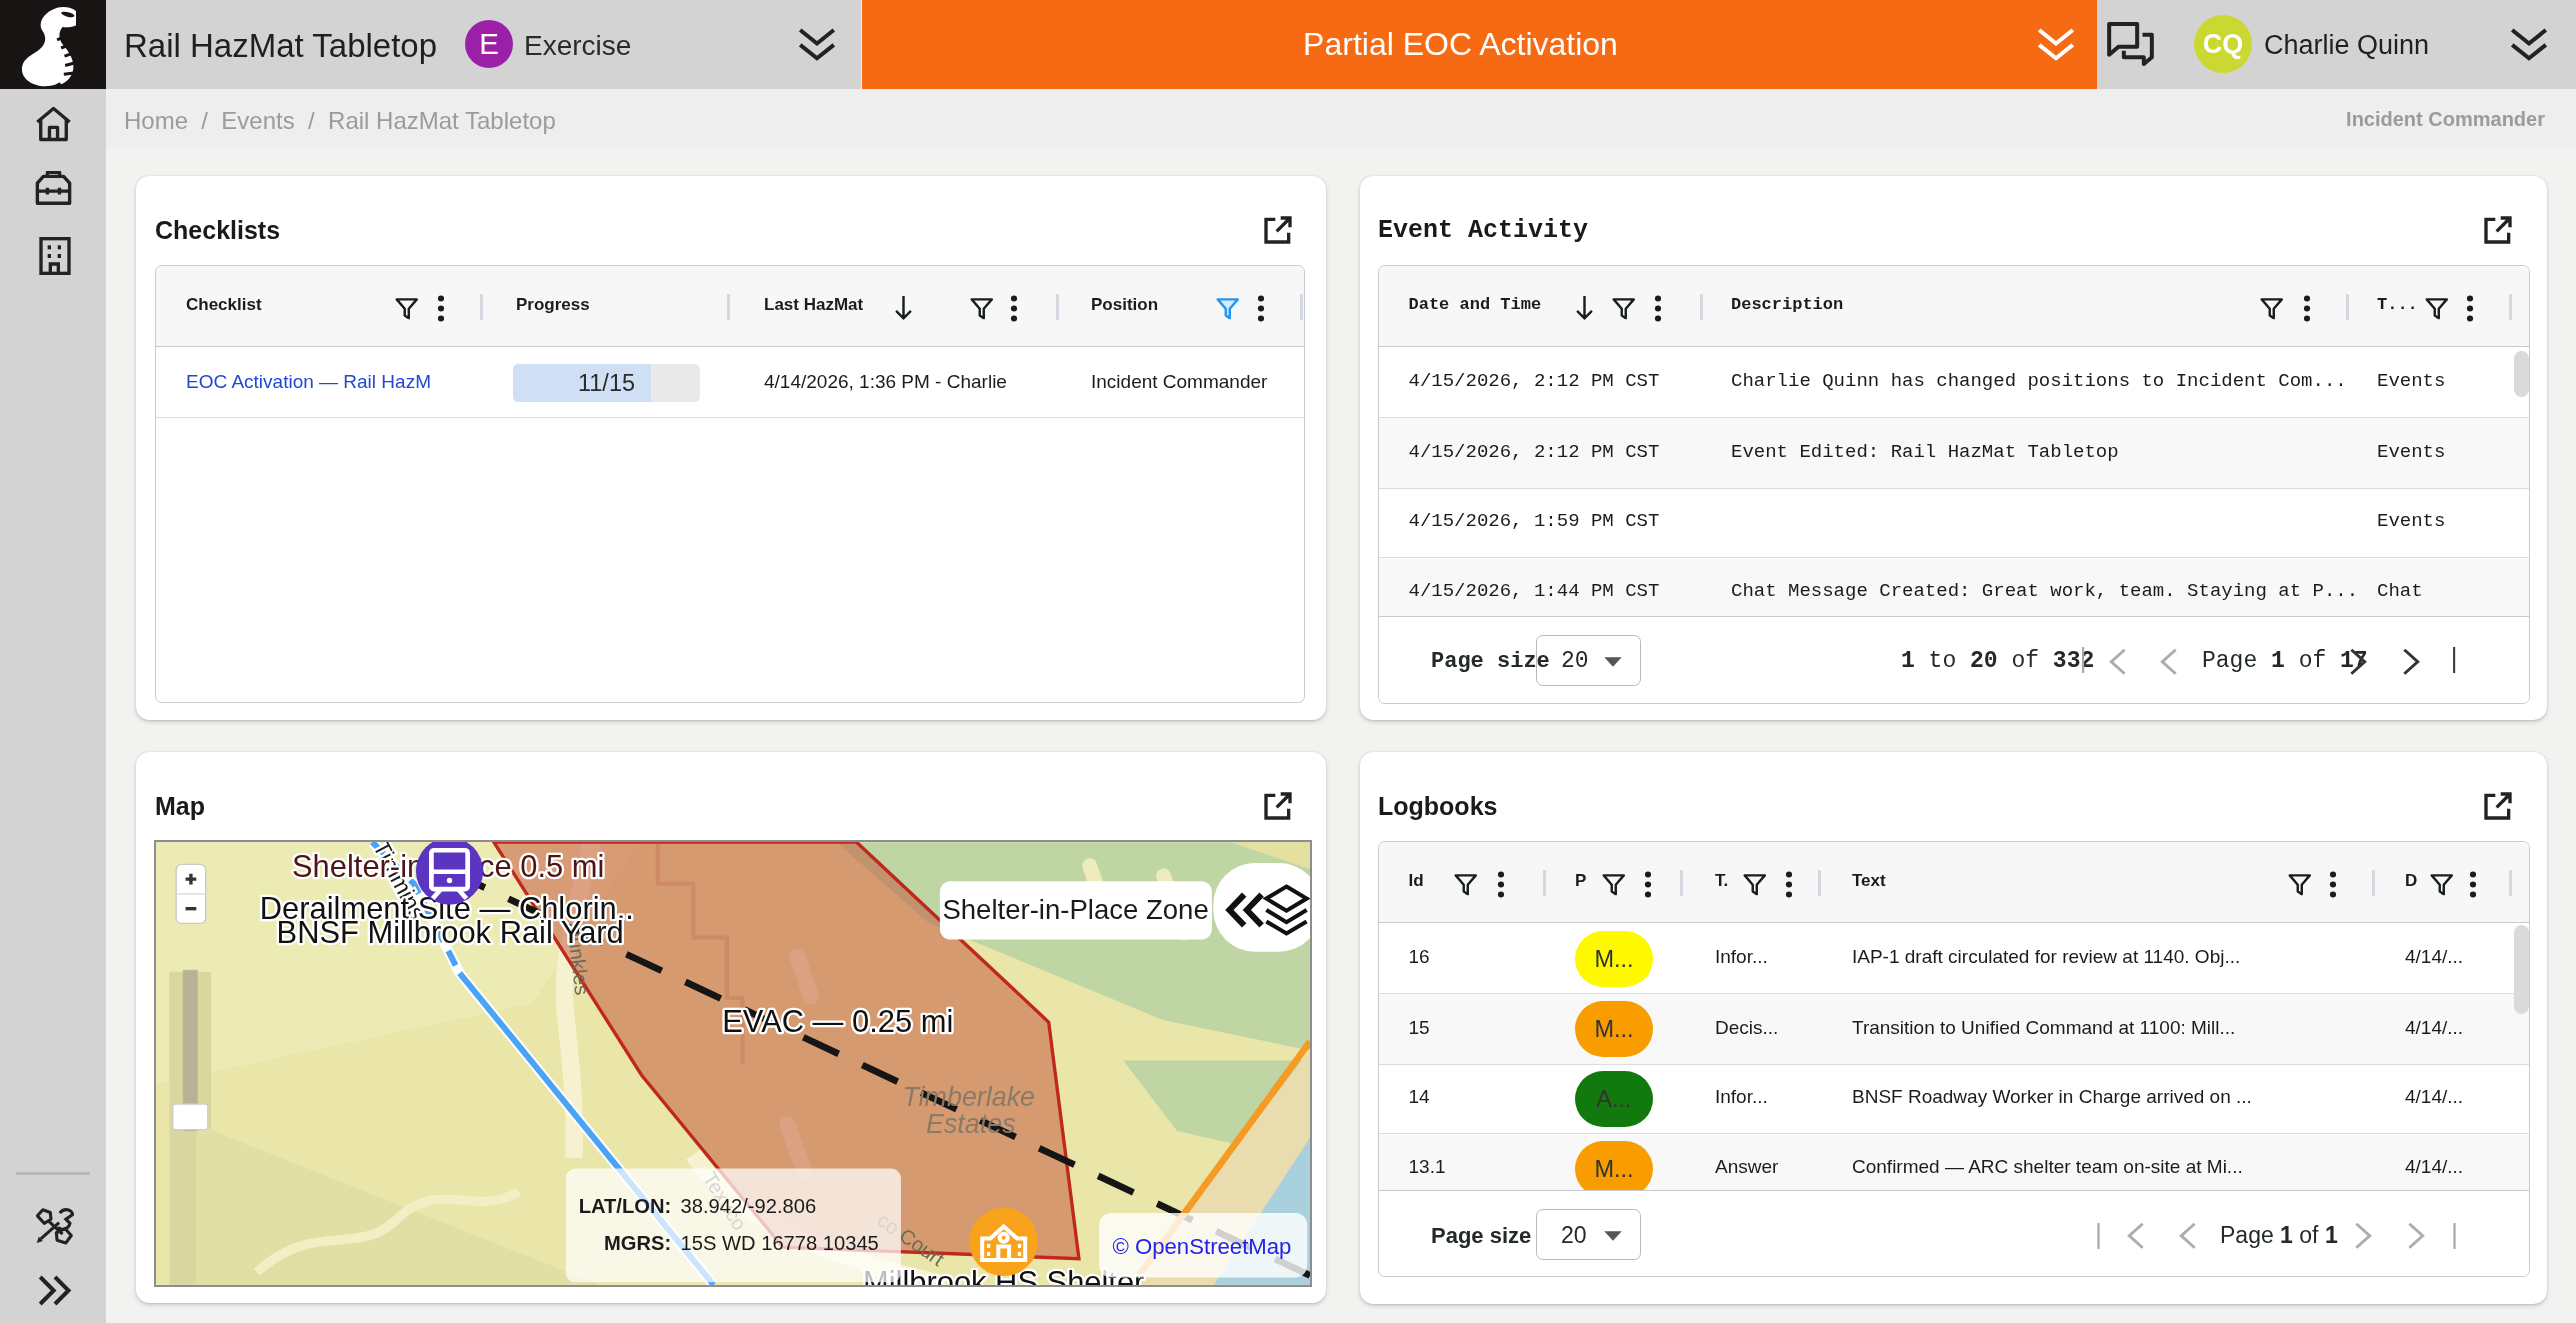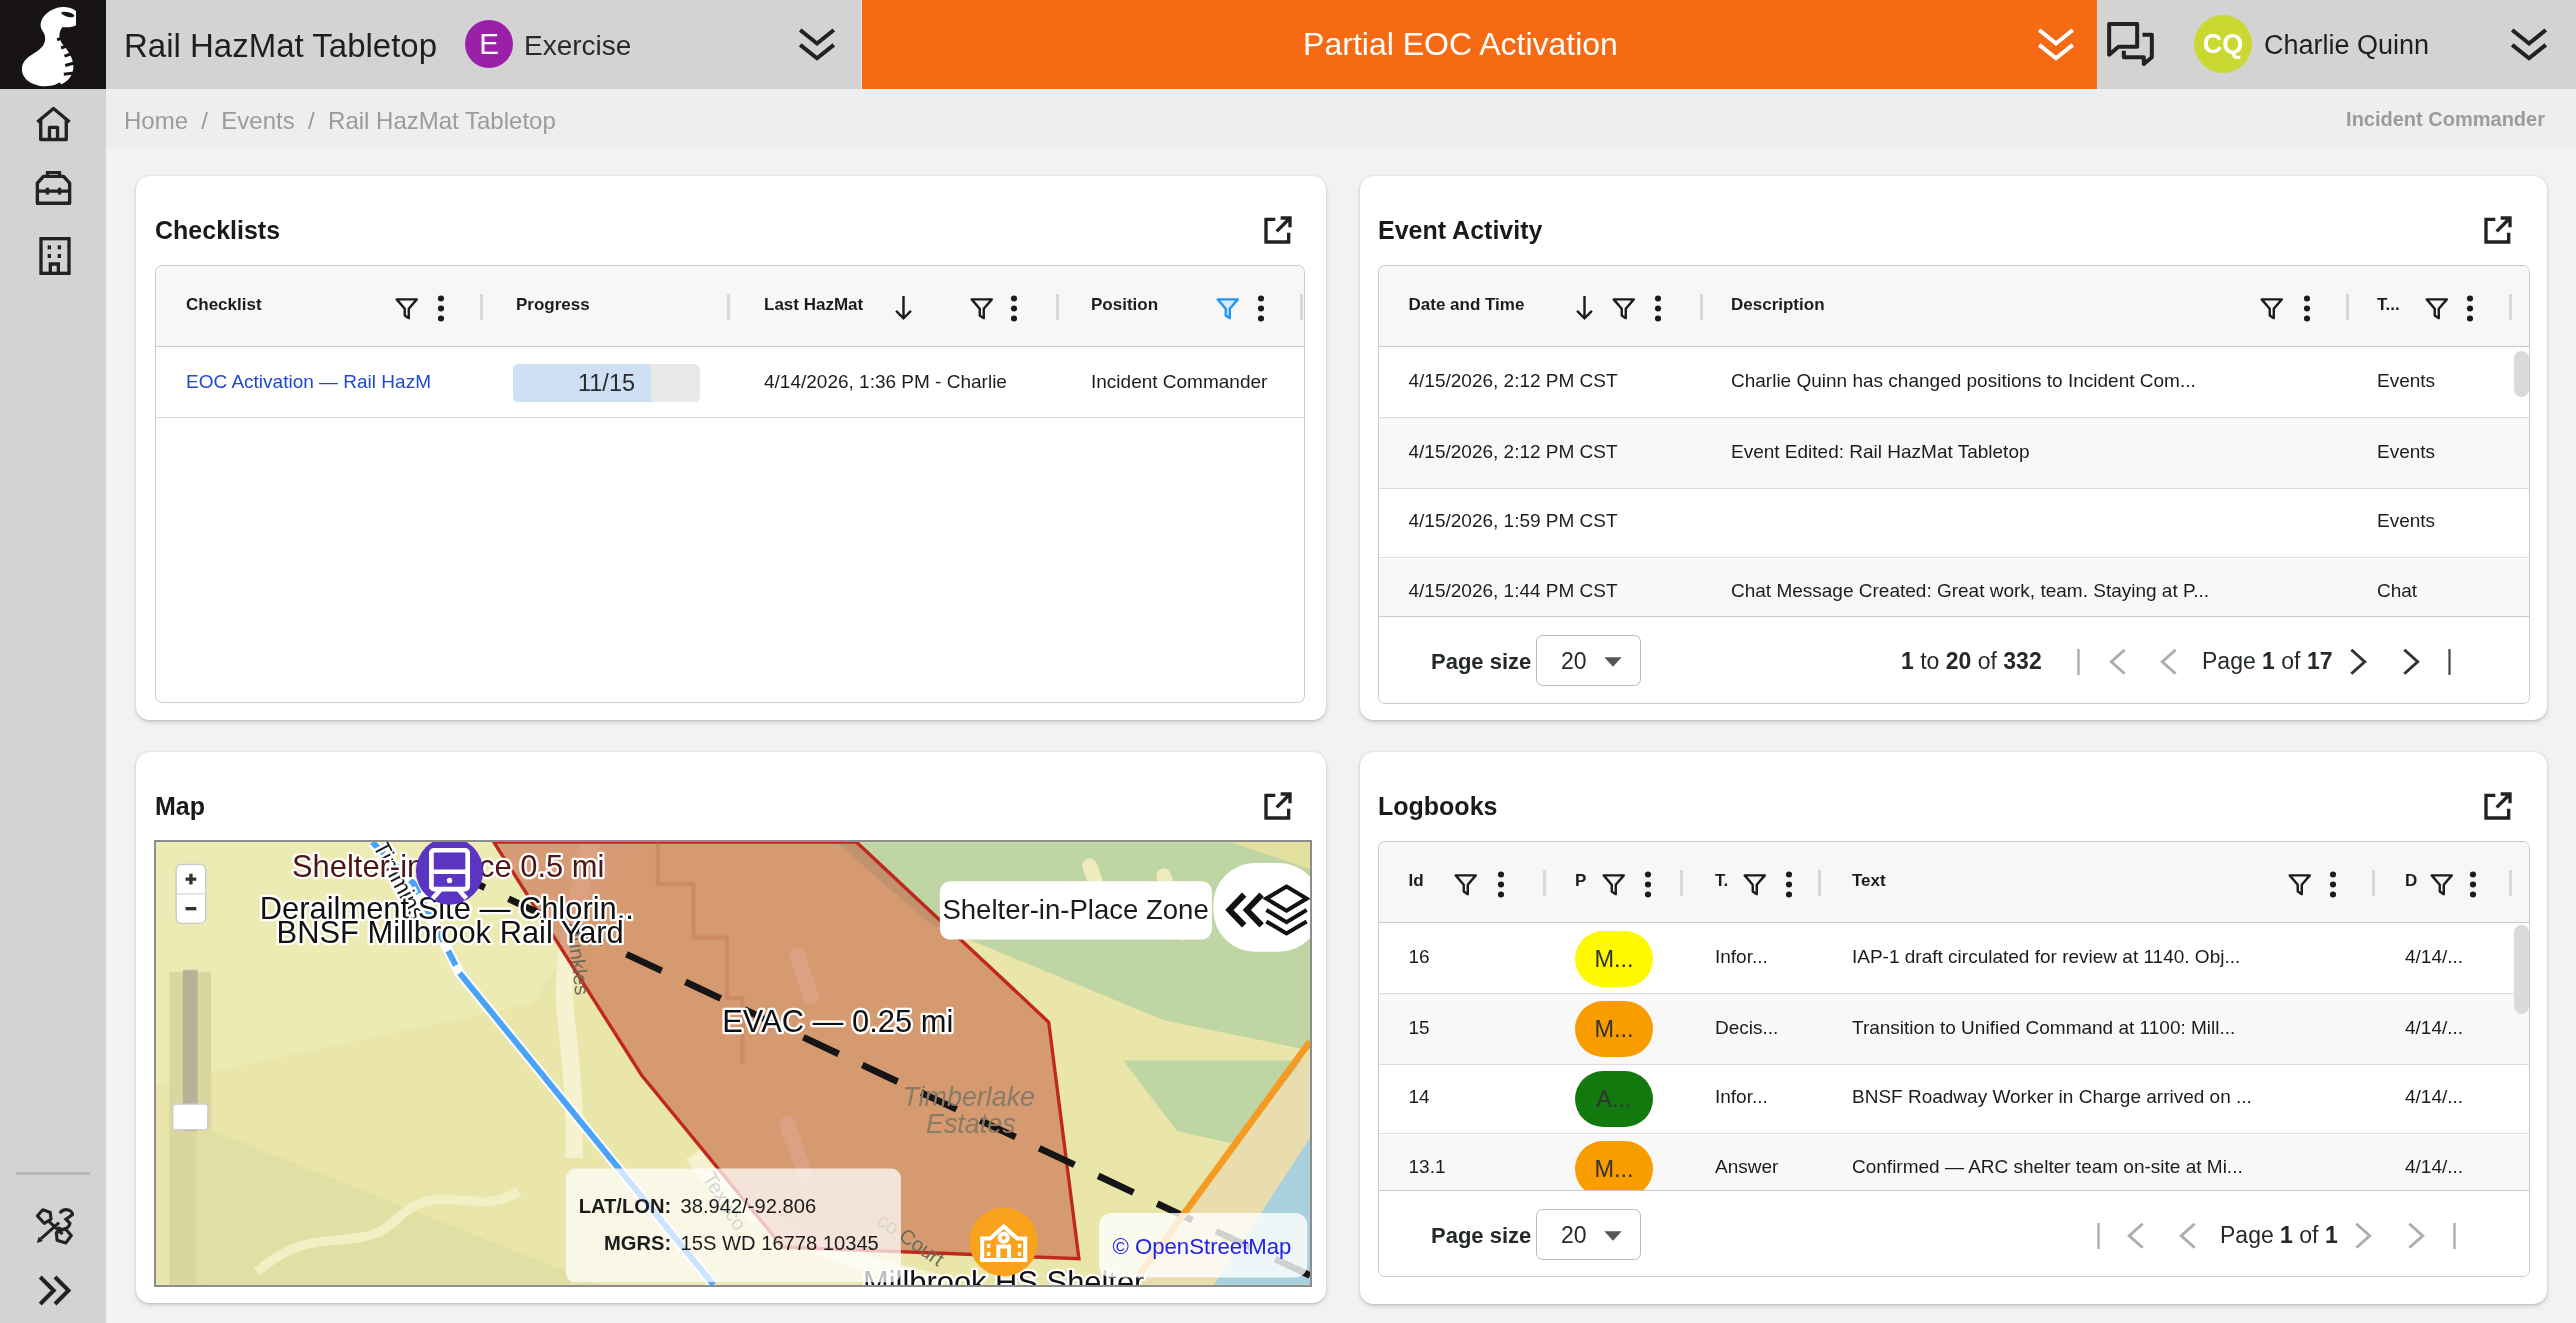--- a/index.html
+++ b/index.html
@@ -132,21 +132,21 @@
     <div class="cell" style="left:30px;top:105px;color:#2148d3;">EOC Activation — Rail HazM</div>
     <div class="abs" style="left:357px;top:98px;width:187px;height:38px;border-radius:5.4px;background:#e9e9e9;overflow:hidden;">
       <div class="abs" style="left:0;top:0;width:138px;height:38px;background:#cfe0f5;"></div>
       <div class="abs" style="left:0;top:0;width:187px;height:38px;text-align:center;line-height:38px;font-size:23.5px;color:#2b2b2b;">11/15</div>
     </div>
     <div class="cell" style="left:608px;top:105px;width:290px;overflow:hidden;">4/14/2026, 1:36 PM - Charlie</div>
     <div class="cell" style="left:935px;top:105px;width:214px;overflow:hidden;">Incident Commander</div>
   </div>
 </div>
 
-<div class="card" style="left:1360px;top:176px;width:1187px;height:544px;">
+<div class="card" style="left:1360px;top:176px;width:1187px;height:544px;font-family:Liberation Mono, monospace;">
   <div class="ctitle" style="left:18px;top:40px;">Event Activity</div>
   <svg class="icon" style="left:1122px;top:38px;" width="32" height="32" viewBox="0 0 48 48">
     <path d="M20 8 H6 V42 H40 V28" stroke="#222" stroke-width="5" fill="none"></path>
     <path d="M28 6 H42 V20 M42 6 L22 26" stroke="#222" stroke-width="5" fill="none"></path>
   </svg>
   <div class="gridbox" style="left:18px;top:89px;width:1152px;height:439px;">
     <div class="ghead"></div>
     <div class="hcell" style="left:29.5px;">Date and Time</div>
     <div class="hcell" style="left:352px;">Description</div>
     <div class="hcell" style="left:998px;">T...</div>

